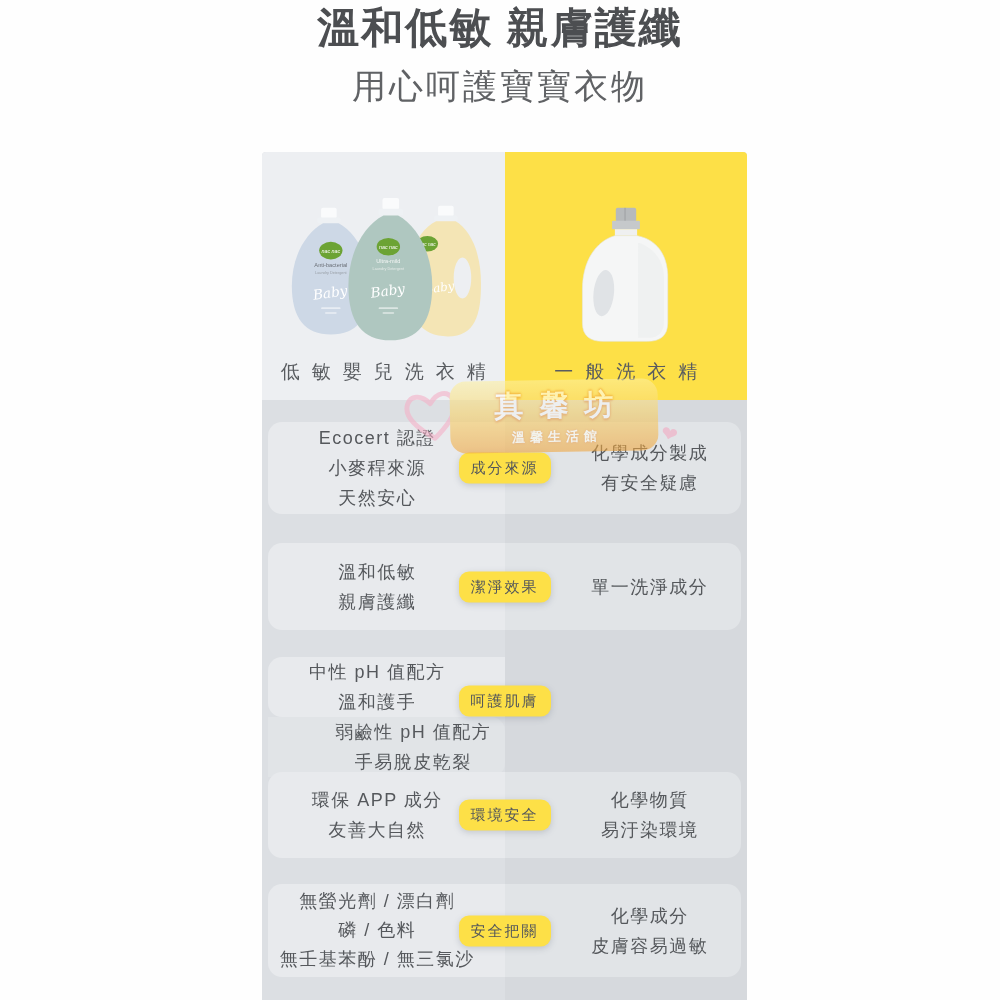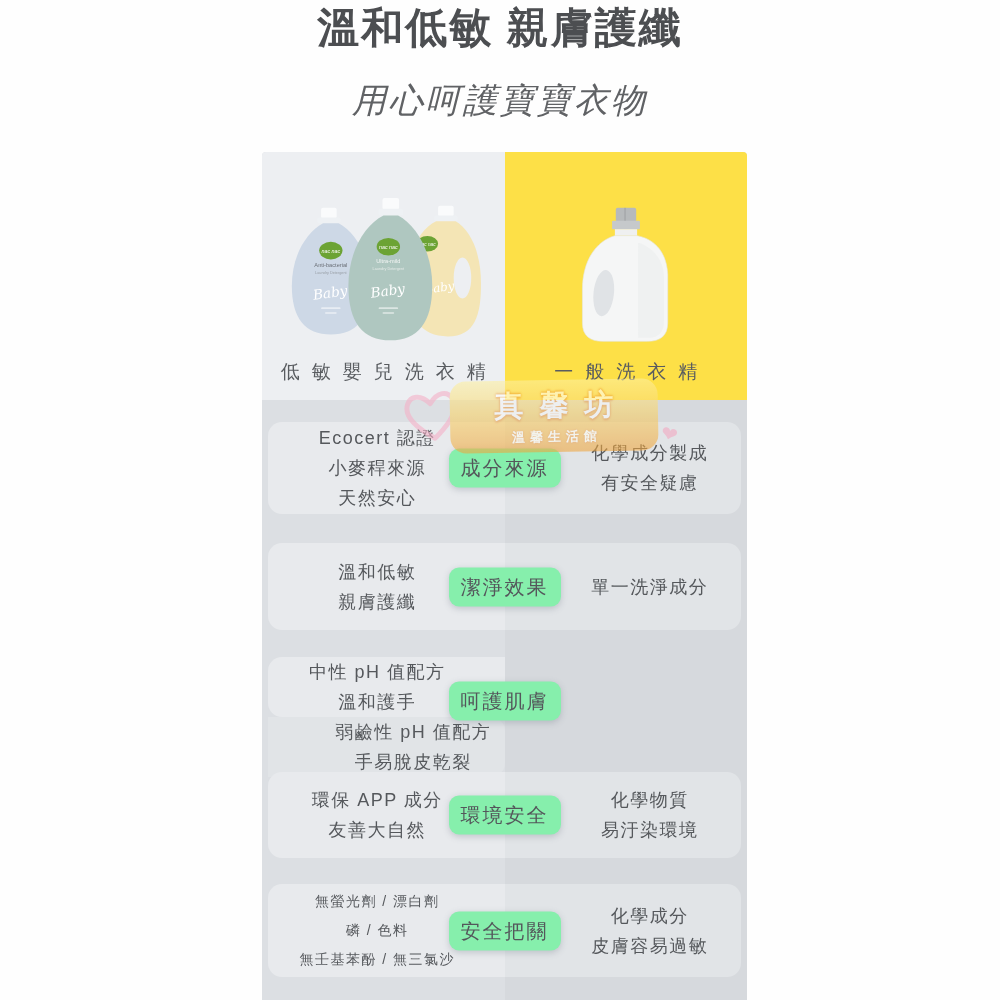--- a/index.html
+++ b/index.html
@@ -5,21 +5,21 @@
   html,body{margin:0;padding:0;}
   body{
     width:1000px;height:1000px;position:relative;overflow:hidden;
     background:#fefefe;
     font-family:"Liberation Sans",sans-serif;
     -webkit-font-smoothing:antialiased;
   }
   
   .header{position:absolute;top:0;left:0;width:1000px;text-align:center;}
   .title{margin:0;font-size:42px;font-weight:700;color:#4c4e51;letter-spacing:2px;}
-  .subtitle{margin:22px 0 0 0;font-size:34px;font-weight:400;color:#606265;letter-spacing:3px;font-style:italic;}
+  .subtitle{margin:8px 0 0 0;font-size:34px;font-weight:400;color:#606265;letter-spacing:3px;}
 
   
   .board{position:absolute;left:262px;top:152px;width:485px;height:848px;border-radius:4px 4px 0 0;overflow:hidden;}
   .bg-left{position:absolute;left:0;top:0;width:243px;height:100%;background:#dcdfe3;}
   .bg-right{position:absolute;left:243px;top:0;right:0;height:100%;background:#d6d9dd;}
 
   
   .products{position:relative;z-index:1;display:flex;height:248px;}
   .p-panel{width:50%;position:relative;display:flex;justify-content:center;}
   .p-panel.left{background:#edeff2;}
@@ -31,24 +31,24 @@
 
   
   .row{position:relative;z-index:1;display:flex;margin:0 6px;}
   .row .cell{width:50%;display:flex;flex-direction:column;justify-content:center;align-items:center;}
   .cell.left{background:#e8eaed;border-radius:14px 0 0 14px;}
   .cell.right{background:#e1e4e7;border-radius:0 14px 14px 0;}
   .cell .inner{text-align:center;white-space:nowrap;}
   .cell.left .inner{transform:translateX(-9px);}
   .cell.right .inner{transform:translateX(27px);}
   .line{font-size:18px;line-height:30px;color:#55585c;letter-spacing:1.5px;}
-  .row.r5 .cell.left .line{font-size:14px;line-height:29px;}
+  .row.r5 .cell.left .line{font-size:18px;line-height:29px;}
   .pill{position:absolute;left:50%;top:50%;transform:translate(-50%,-50%);
-    background:#86efac;border-radius:10px;padding:6px 12px;
-    font-size:20px;letter-spacing:2px;color:#54575b;white-space:nowrap;
+    background:#fde047;border-radius:10px;padding:6px 12px;
+    font-size:15px;letter-spacing:2px;color:#54575b;white-space:nowrap;
     box-shadow:0 2px 6px rgba(100,110,125,.28);z-index:2;}
 
   
   .watermark{position:absolute;left:140px;top:228px;width:274px;height:74px;
     z-index:6;opacity:.58;pointer-events:none;}
   .wm-heart{position:absolute;left:0;top:8px;width:60px;height:56px;transform:rotate(-8deg);}
   .wm-band{position:absolute;left:48px;top:0;width:208px;height:72px;
     background:linear-gradient(180deg,#fdf0a2 0%,#fbd568 45%,#f0a53d 100%);
     border-radius:16px;transform:rotate(-1deg);
     display:flex;flex-direction:column;align-items:center;justify-content:center;}

